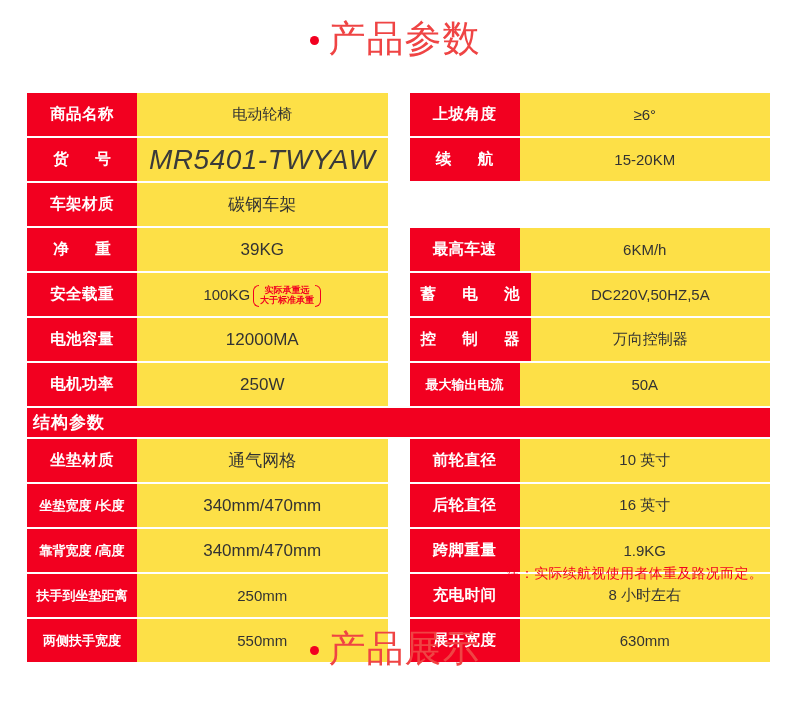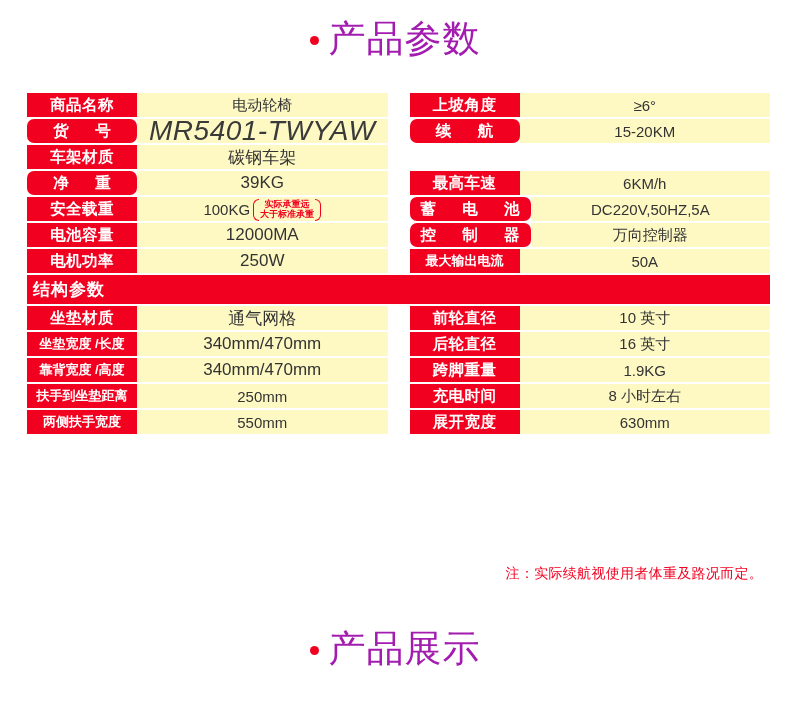--- a/index.html
+++ b/index.html
@@ -11,21 +11,21 @@
     overflow: hidden;
   }
   .page { position: relative; width: 790px; height: 706px; }
 
   
   .section-title {
     display: flex;
     align-items: center;
     justify-content: center;
     gap: 10px;
-    color: #a21caf;
+    color: #ef4444;
     font-size: 37px;
     font-weight: 400;
     letter-spacing: 1px;
     line-height: 1;
   }
   .title-bullet {
     width: 9px; height: 9px;
     border-radius: 50%;
     background: #f20020;
     display: inline-block;
@@ -38,21 +38,21 @@
   
   .spec-table {
     position: absolute;
     left: 27px;
     top: 93px;
     width: 743px;
   }
   .spec-row {
     display: flex;
     width: 100%;
-    height: 24px;
+    height: 43px;
     margin-bottom: 2px;
   }
   .half {
     display: flex;
     width: 50%;
     height: 100%;
   }
   .half.left  { padding-right: 11px; }
   .half.right { padding-left: 11px; }
 
@@ -61,26 +61,26 @@
     background: #f20020;
     color: #ffffff;
     font-size: 15.5px;
     font-weight: bold;
     display: flex;
     align-items: center;
     justify-content: center;
     letter-spacing: 0.4px;
     white-space: nowrap;
   }
-  .cell-label.spaced { letter-spacing: 11px; text-indent: 11px; border-radius: 7px; }
+  .cell-label.spaced { letter-spacing: 11px; text-indent: 11px; }
   .cell-label.tight  { font-size: 13px; letter-spacing: 0px; }
 
   .cell-value {
     flex: 1 1 auto;
-    background: #fef9c3;
+    background: #fde047;
     color: #333333;
     font-size: 15px;
     display: flex;
     align-items: center;
     justify-content: center;
     position: relative;
     white-space: nowrap;
   }
   .cell-value.big   { font-size: 28px; letter-spacing: 0.5px; color: #3a3a3a; font-style: italic; }
   .cell-value.mid   { font-size: 17px; }

